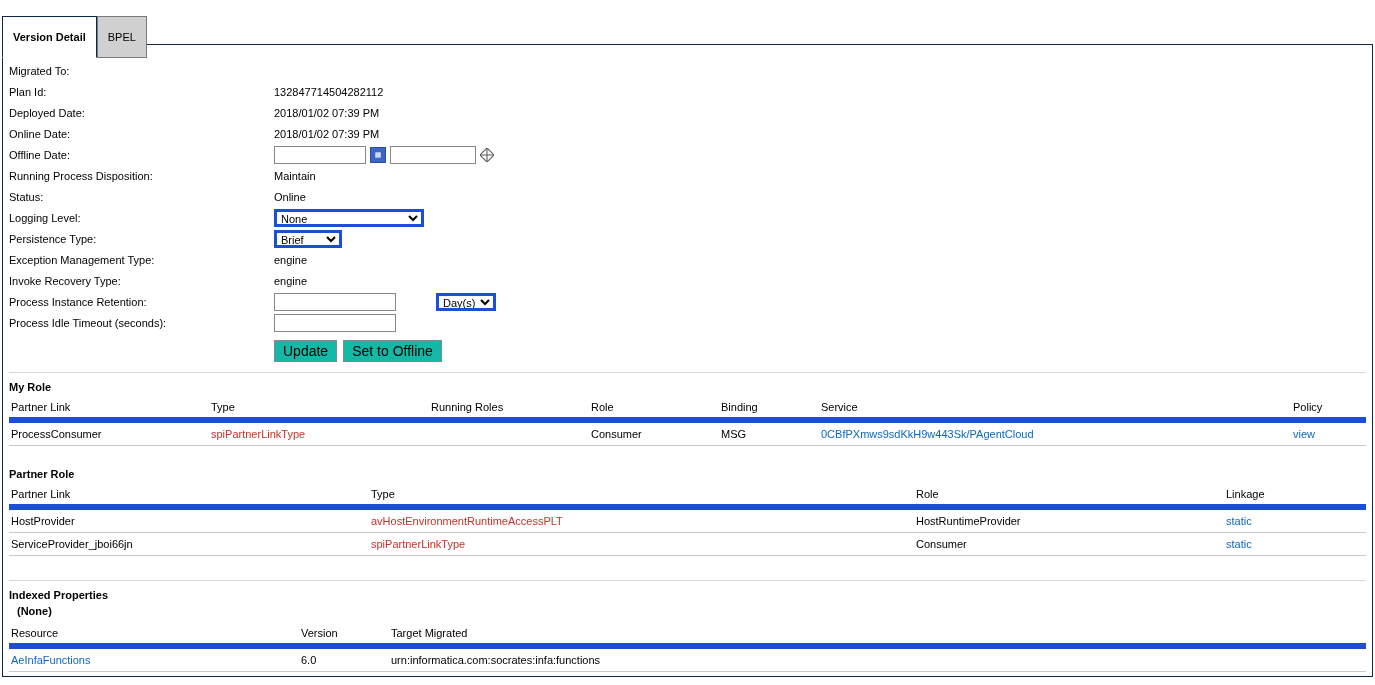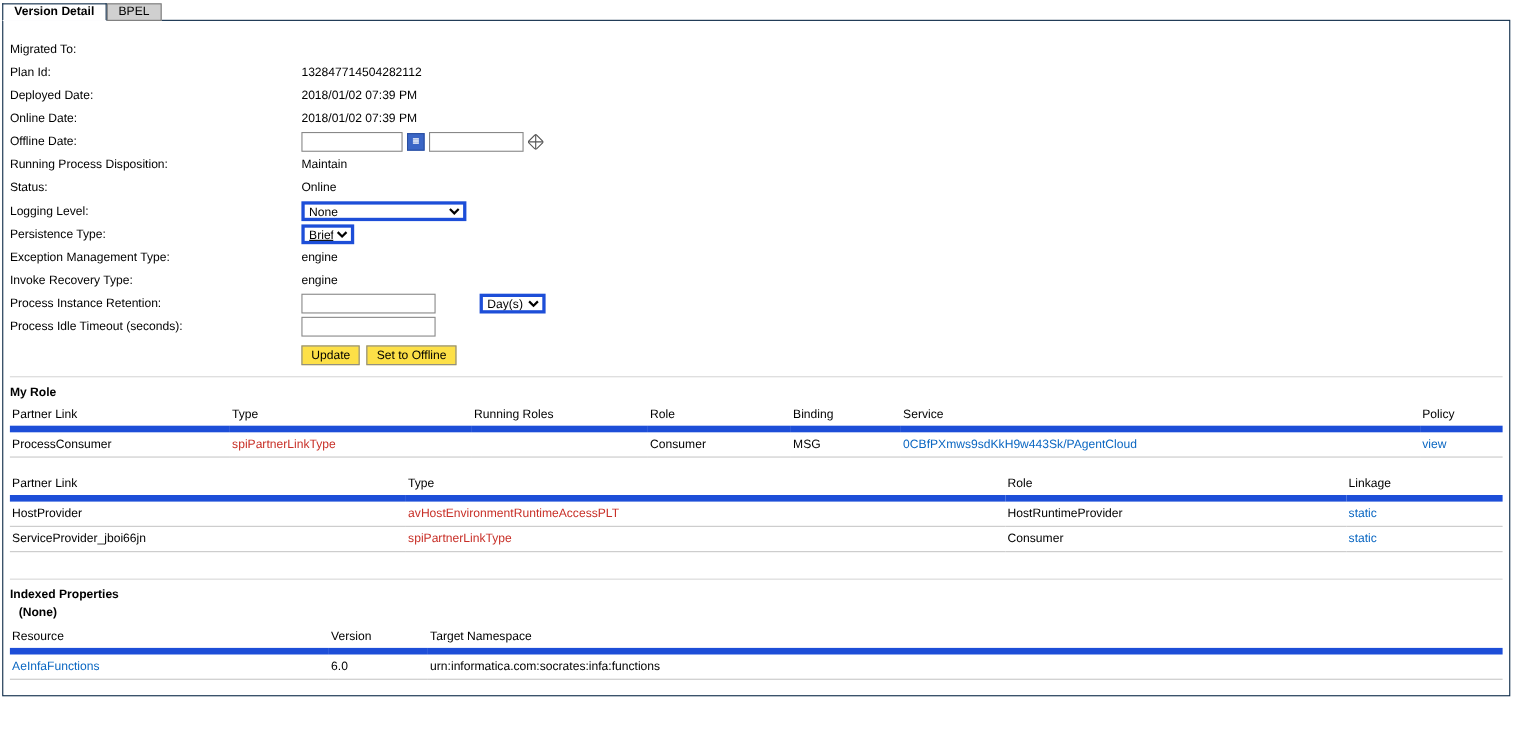--- a/index.html
+++ b/index.html
@@ -1,33 +1,33 @@
 <!DOCTYPE html>
 <html><head>
 <meta charset="utf-8">
 <style>
 html,body{margin:0;padding:0;font-family:Arial,Helvetica,sans-serif;font-size:11px;color:#000;}
 body{padding:2px 2px 2px 2px;}
 .tabs{display:flex;align-items:flex-end;}
-.tab{border:1px solid #7a7a7a;background:#d0d0d0;padding:1px 10px;margin-right:0;cursor:pointer;position:relative;top:1px;}
+.tab{border:1px solid #7a7a7a;background:#d0d0d0;padding:14px 10px;margin-right:0;cursor:pointer;position:relative;top:14px;}
 .tab.active{background:#fff;border:1px solid #0b2846;border-bottom:1px solid #fff;font-weight:bold;z-index:2;}
-.panel{border:1px solid #0b2846;padding:10px 6px 14px 6px;}
+.panel{border:1px solid #0b2846;padding:10px 6px 4px 6px;}
 .fields{margin-top:6px;}
 .frow{display:flex;align-items:center;margin:2px 0;min-height:19px;}
 .flabel{width:265px;color:#000;}
 .fval{display:flex;align-items:center;gap:4px;}
 input[type=text].txt{border:1px solid #888;height:16px;padding:0 2px;font-size:11px;box-sizing:content-box;}
 .txt.w90{width:86px;}
 .txt.w84{width:80px;}
 .txt.w120{width:116px;}
 select.sel{border:3px solid #1d4ed8;font-size:11px;height:18px;background:#fff;}
 .sel.w150{width:150px;}
-.sel.w50{width:48px;text-decoration:underline;}
+.sel.w50{width:68px;}
 .sel.w65{width:60px;margin-left:36px;}
-.btn{border:1px solid #888;background:#fde047;padding:2px 8px;font-size:11px;cursor:pointer;}
+.btn{border:1px solid #888;background:#14b8a6;padding:2px 8px;font-size:14px;cursor:pointer;}
 .btnbar{display:flex;gap:6px;margin-top:8px;margin-left:265px;}
 .cal-icon{width:14px;height:14px;display:inline-flex;align-items:center;justify-content:center;border:1px solid #2a4fa0;background:#3b66c6;color:#fff;font-size:7px;line-height:7px;}
 .time-icon{width:14px;height:14px;display:inline-flex;align-items:center;justify-content:center;}
 .time-icon svg{display:block;}
 .hr{border:none;border-top:1px solid #d7d7d7;margin:10px 0 8px 0;}
 .sect{font-weight:bold;margin:8px 0 4px 0;}
 .none-ind{margin:4px 0 6px 8px;font-weight:bold;}
 .tbl{width:100%;border-collapse:collapse;}
 .tbl th{text-align:left;font-weight:normal;padding:4px 2px;border-bottom:6px solid #1d4ed8;}
 .tbl td{padding:5px 2px;border-bottom:1px solid #c8c8c8;}
@@ -158,20 +158,21 @@
         <td>Consumer</td>
         <td>MSG</td>
         <td><span class="linkblue">0CBfPXmws9sdKkH9w443Sk/PAgentCloud</span></td>
         <td><span class="linkblue">view</span></td>
       </tr>
     </tbody>
   </table>
 
   <div class="spacer"></div>
 
+  <div class="sect">Partner Role</div>
   <table class="tbl">
     <colgroup>
         <col style="width:360px">
         <col style="width:545px">
         <col style="width:310px">
         <col>
       </colgroup>
     <thead>
         <tr>
       <th>Partner Link</th>
@@ -205,21 +206,21 @@
   <table class="tbl">
     <colgroup>
         <col style="width:290px">
         <col style="width:90px">
         <col>
       </colgroup>
     <thead>
         <tr>
       <th>Resource</th>
       <th>Version</th>
-      <th>Target Namespace</th>
+      <th>Target Migrated</th>
     </tr>
       </thead>
     <tbody>
       <tr>
         <td><span class="linkblue">AeInfaFunctions</span></td>
         <td>6.0</td>
         <td>urn:informatica.com:socrates:infa:functions</td>
       </tr>
     </tbody>
   </table>

